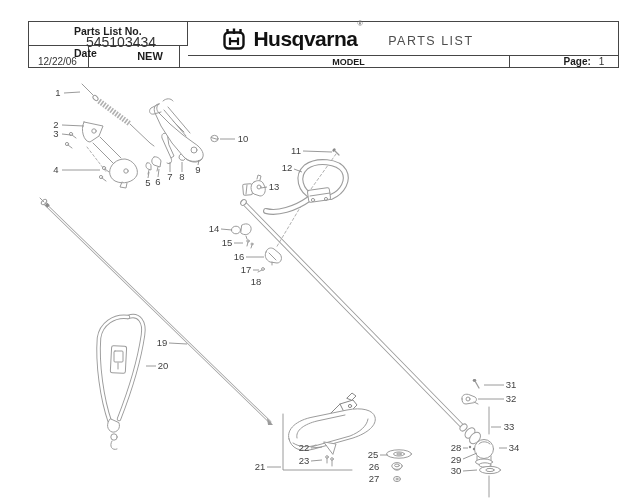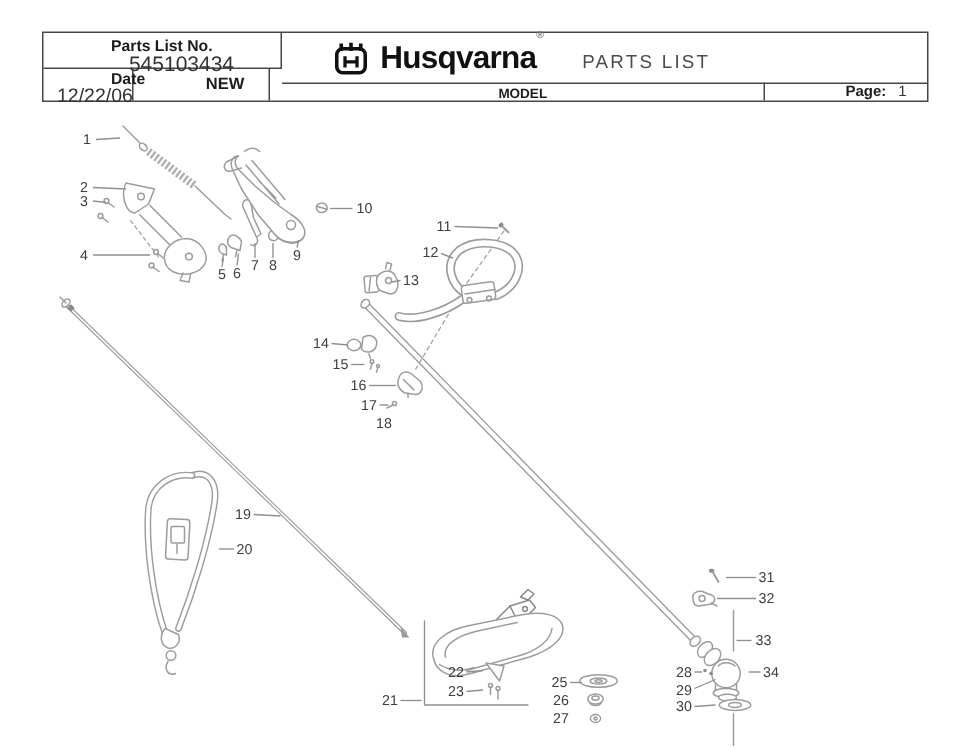--- a/index.html
+++ b/index.html
@@ -13,21 +13,21 @@
   .c-date{left:0;top:24px;width:60px;height:21px;border-right:1px solid #464646;}
   .c-new{left:52px;top:24px;width:99px;height:21px;border-right:1px solid #464646;}
   .c-logo{left:159px;top:0;width:321px;height:33px;}
   .c-note{left:159px;top:33px;width:321px;height:12px;border-top:1px solid #464646;}
   .c-model{left:480px;top:0;width:109px;height:33px;border-left:1px solid #464646;}
   .c-page{left:480px;top:33px;width:109px;height:12px;border-left:1px solid #464646;border-top:1px solid #464646;}
   .lbl{font-size:10.5px;font-weight:bold;color:#1c1c1c;padding-left:40px;}
   .c-partsno .lbl{position:absolute;left:5px;top:3px;}
   .c-partsno .val{position:absolute;left:0;right:0;top:12px;text-align:center;font-size:14px;color:#333;padding-left:26px;}
   .c-date .lbl{position:absolute;left:5px;top:1px;}
-  .c-date .val{position:absolute;left:9px;top:10px;font-size:13px;color:#333;}
+  .c-date .val{position:absolute;left:9px;top:10px;font-size:10px;color:#333;}
   .c-new{text-align:center;}
   .c-new .lbl{display:inline-block;margin-top:2px;font-size:11px;}
   .c-logo{display:flex;align-items:center;justify-content:center;gap:8px;}
   .brand{font-size:21px;font-weight:bold;color:#111;letter-spacing:-0.5px;}
   .regmark{font-size:7px;color:#777;vertical-align:top;position:relative;top:-7px;}
   .doctitle{font-size:12.5px;color:#4d4d4d;letter-spacing:1.5px;margin-left:18px;position:relative;top:2px;}
   .c-note{display:flex;align-items:center;justify-content:center;font-size:9px;color:#333;white-space:pre;}
   .c-note b{font-weight:bold;color:#1c1c1c;}
   .c-model{text-align:center;}
   .c-model .lbl{display:block;margin-top:5px;font-size:10.5px;}

